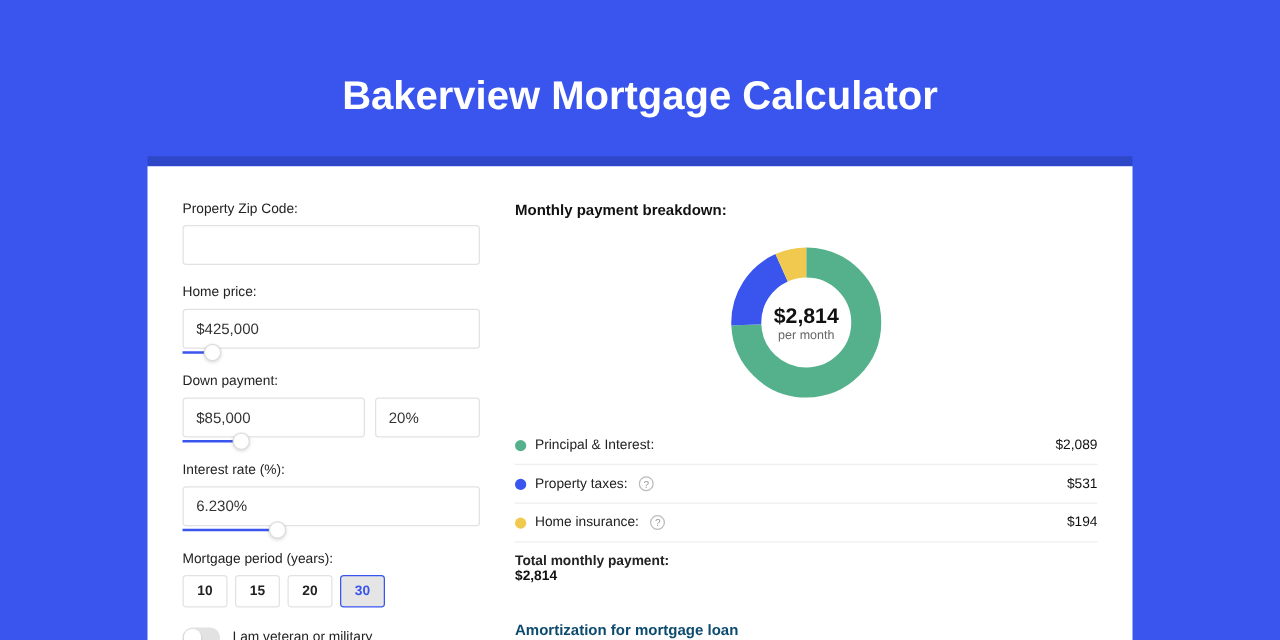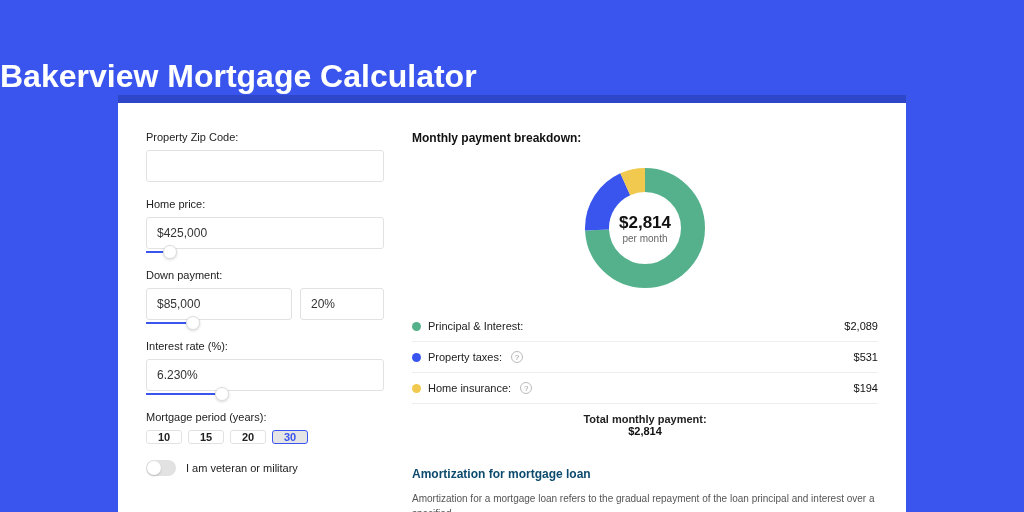--- a/index.html
+++ b/index.html
@@ -4,25 +4,26 @@
 <style>
   * { box-sizing: border-box; margin: 0; padding: 0; }
   body {
     font-family: -apple-system, BlinkMacSystemFont, "Segoe UI", Arial, sans-serif;
     background: #3955ee;
     width: 1024px;
     height: 512px;
     overflow: hidden;
   }
   .hero-title {
-    text-align: left;
+    text-align: center;
     color: #fff;
     font-size: 32px;
     font-weight: 700;
     padding-top: 58px;
+    padding-bottom: 30px;
   }
   .shadow-strip {
     background: #2e47c9;
     height: 8px;
     width: 788px;
     margin: 0 auto;
   }
   .card {
     background: #fff;
     width: 788px;
@@ -73,21 +74,21 @@
   .down-payment-row .dp-pct { width: 84px; }
 
   .period-buttons { display: flex; gap: 6px; }
   .period-btn {
     border: 1px solid #e2e2e2;
     background: #fff;
     border-radius: 3px;
     font-size: 11px;
     font-weight: 700;
     color: #222;
-    width: 36px; height: 14px;
+    width: 36px; height: 26px;
     cursor: pointer;
   }
   .period-btn.selected {
     border-color: #3955ee;
     color: #3955ee;
     background: #e5e5e5;
   }
 
   .toggle-row { display: flex; align-items: center; gap: 10px; margin-top: 14px; }
   .toggle {
@@ -125,21 +126,21 @@
     display: flex;
     flex-direction: column;
     align-items: center;
     justify-content: center;
   }
   .donut-amount { font-size: 17px; font-weight: 700; color: #111; }
   .donut-sub { font-size: 10px; color: #666; }
 
   .break-row {
     display: flex;
-    align-items: center;
+    align-items: flex-start;
     justify-content: space-between;
     padding: 9px 0;
     font-size: 11px;
     color: #222;
   }
   .break-row + .break-row { border-top: 1px solid #eee; }
   .break-left { display: flex; align-items: center; gap: 7px; }
   .dot { width: 9px; height: 9px; border-radius: 50%; display: inline-block; }
   .info-icon {
     display: inline-flex;

